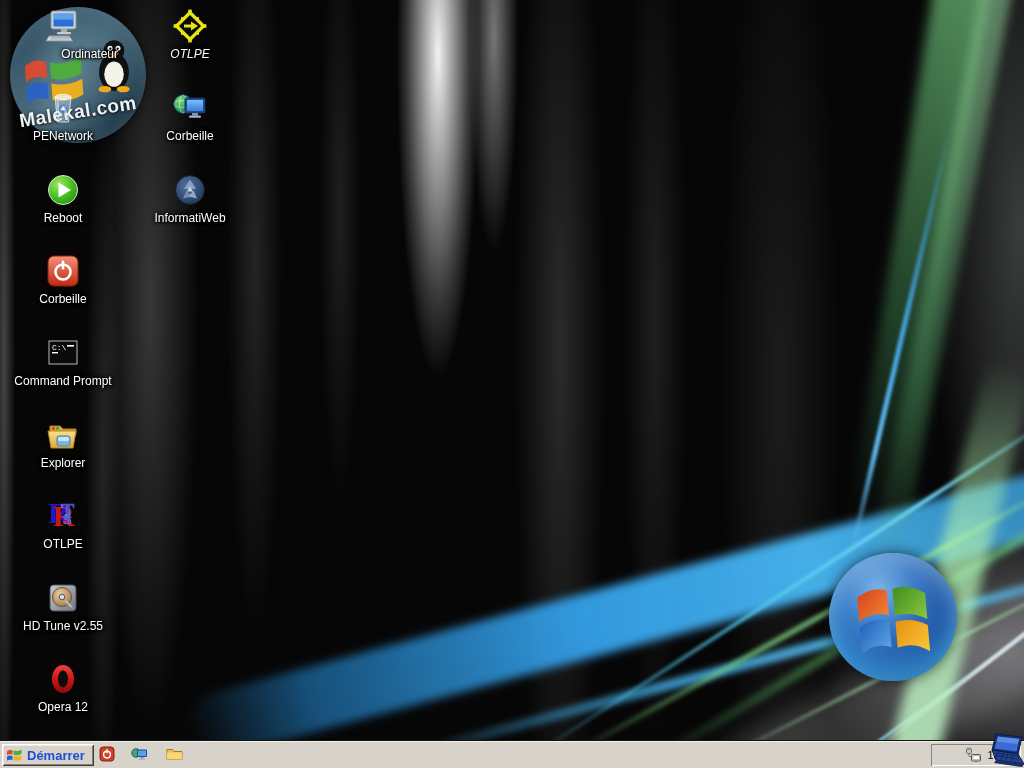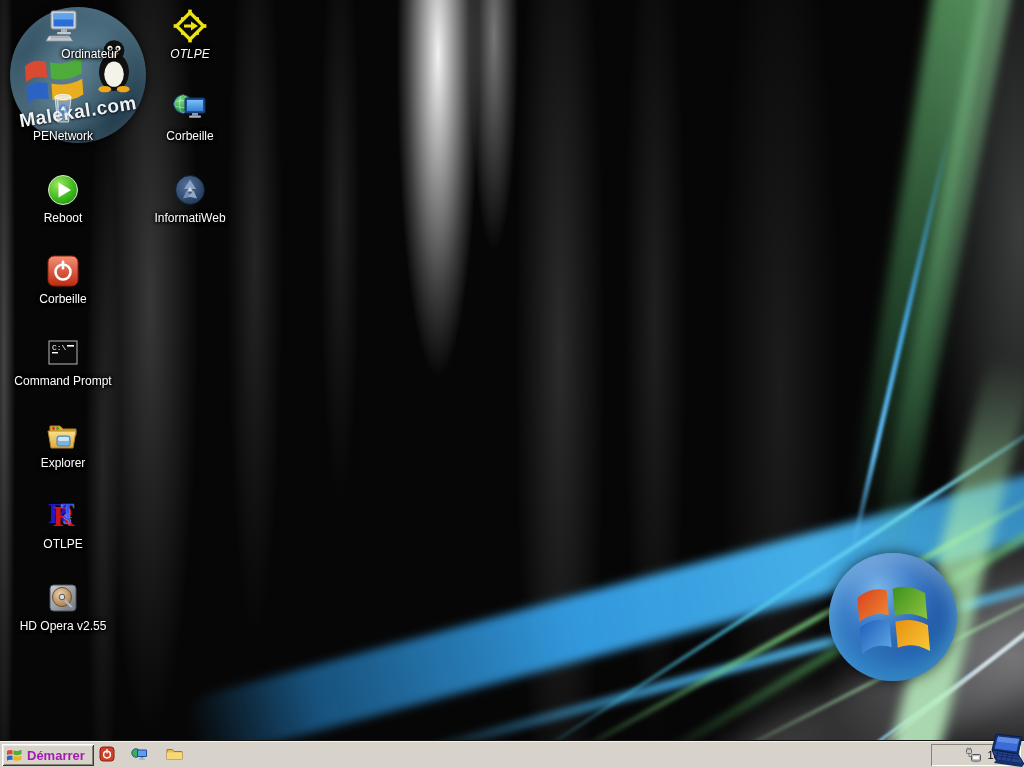--- a/index.html
+++ b/index.html
@@ -79,21 +79,21 @@
   .frst-art .l2{position:absolute;left:8px;top:1px;font-size:30px;color:#d01414;}
   .frst-art .l3{position:absolute;left:16px;top:2px;font-size:20px;color:#3a50ec;text-shadow:0 0 1px #fff;}
   .frst-art .l4{position:absolute;left:18px;top:13px;font-size:15px;color:#3a50ec;text-shadow:0 0 1px #fff;}
 
   
   .taskbar{position:absolute;left:0;bottom:0;width:1024px;height:27px;background:#d7d3ca;z-index:5;
     box-shadow:inset 0 1px 0 #f2f1ea, 0 -1px 0 #101010;}
   .startbtn{position:absolute;left:2px;top:3px;height:22px;padding:0 9px 0 4px;display:flex;align-items:center;gap:4px;
     background:#d7d3ca;border:none;cursor:pointer;
     box-shadow:inset 1px 1px 0 #ffffff, inset -1px -1px 0 #3c3a36, inset 2px 2px 0 #eceae3, inset -2px -2px 0 #87837a;}
-  .startbtn span{font-size:13px;font-weight:bold;color:#a21caf;font-family:"Liberation Sans",sans-serif;}
+  .startbtn span{font-size:13px;font-weight:bold;color:#1d4ed8;font-family:"Liberation Sans",sans-serif;}
   .ql{position:absolute;top:5px;width:17px;height:17px;border:none;background:transparent;padding:0;cursor:pointer;}
   .tray{position:absolute;right:3px;top:3px;width:90px;height:22px;display:flex;align-items:center;
     justify-content:flex-end;gap:5px;padding:0 6px 0 4px;
     box-shadow:inset 1px 1px 0 #87837a, inset -1px -1px 0 #ffffff;}
   .tray .clock{font-size:11px;color:#000;}
 
   
   .sitemark{position:absolute;right:34px;bottom:2px;z-index:10;font-size:25px;font-weight:bold;font-style:italic;
     color:#35a8dc;opacity:.95;letter-spacing:0;
     text-shadow:1px 1px 0 #1565a0, -1px 0 0 rgba(16,90,150,.6), 0 0 3px rgba(10,70,130,.8);}
@@ -271,23 +271,37 @@
             <stop offset="0" stop-color="#ecd0a8"></stop>
             <stop offset="1" stop-color="#9a6c3c"></stop>
           </radialGradient>
       </defs>
       <rect x="5" y="5" width="26" height="26" rx="3.5" fill="url(#hds)" stroke="#4a4e56"></rect>
       <circle cx="17" cy="17" r="9.5" fill="url(#hdp)" stroke="#6a5030"></circle>
       <circle cx="17" cy="17" r="2.8" fill="#d8dce4" stroke="#555"></circle>
       <path d="M27.5,28 L20,20.5" stroke="#b8bcc4" stroke-width="2"></path>
       <circle cx="27.5" cy="28" r="1.6" fill="#888c94"></circle>
     </svg>
-    <span class="lbl">HD Opera v2.55</span>
-  </div>
-
+    <span class="lbl">HD Tune v2.55</span>
+  </div>
+
+  <div class="cell" style="left:8px;top:661px;">
+    <svg class="ic" viewBox="0 0 36 36">
+      <defs>
+          <linearGradient id="opr" x1="0" y1="0" x2="0" y2="1">
+            <stop offset="0" stop-color="#ee4040"></stop>
+            <stop offset=".5" stop-color="#cc1616"></stop>
+            <stop offset="1" stop-color="#8e0a0a"></stop>
+          </linearGradient>
+        </defs>
+      <ellipse cx="18" cy="18" rx="11" ry="14" fill="url(#opr)"></ellipse>
+      <ellipse cx="18" cy="18" rx="5" ry="8.5" fill="#0c0c0c"></ellipse>
+    </svg>
+    <span class="lbl">Opera 12</span>
+  </div>
 
   <div class="cell" style="left:135px;top:8px;font-style:italic;">
     <svg class="ic" viewBox="0 0 36 36">
       <g transform="rotate(45 18 18)">
         <rect x="8.5" y="8.5" width="19" height="19" fill="#0a0a0a" stroke="#ece410" stroke-width="3.4"></rect>
       </g>
       <rect x="16.2" y="1.6" width="3.6" height="3.6" fill="#ece410"></rect>
       <rect x="16.2" y="30.8" width="3.6" height="3.6" fill="#ece410"></rect>
       <rect x="1.6" y="16.2" width="3.6" height="3.6" fill="#ece410"></rect>
       <rect x="30.8" y="16.2" width="3.6" height="3.6" fill="#ece410"></rect>

